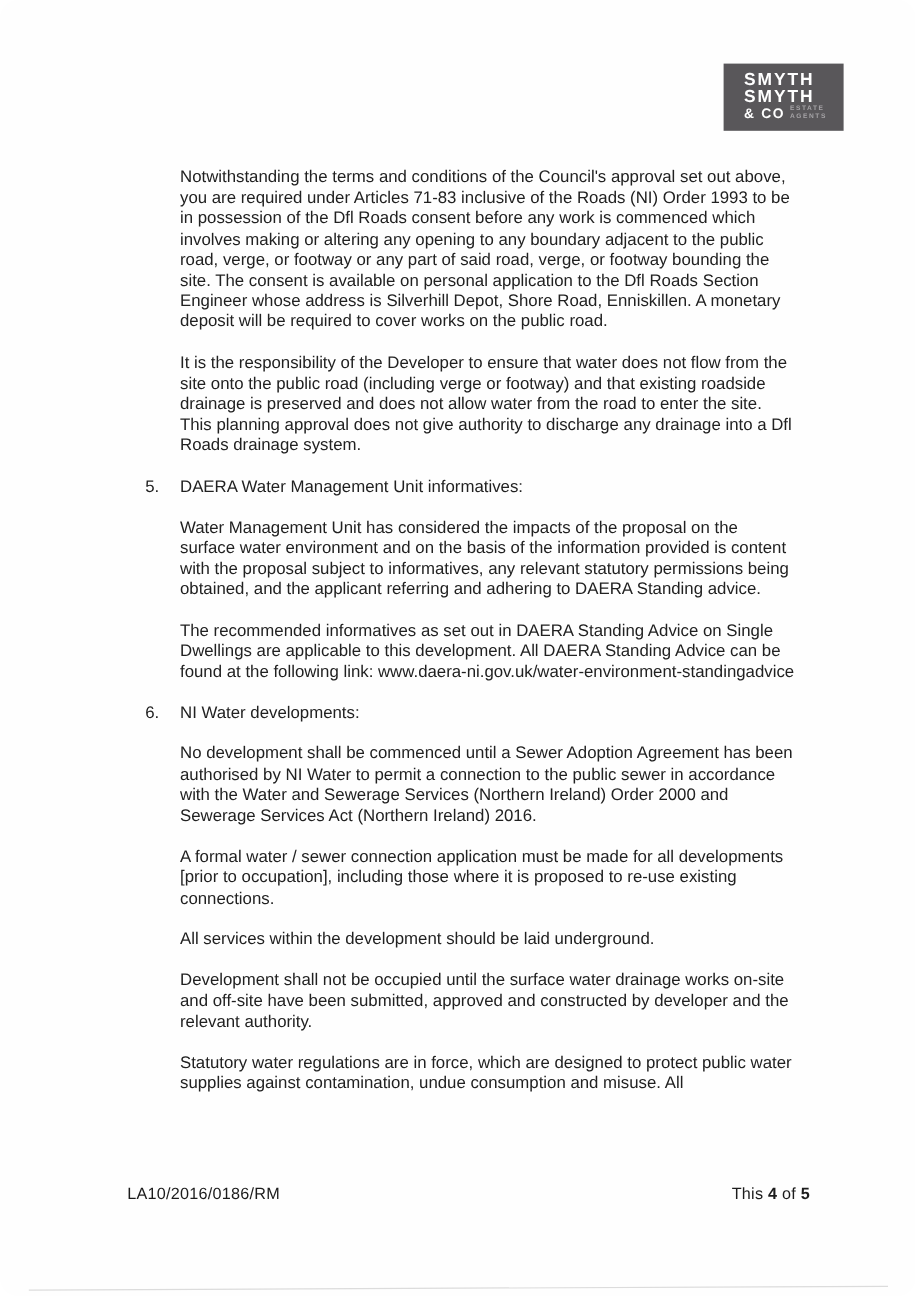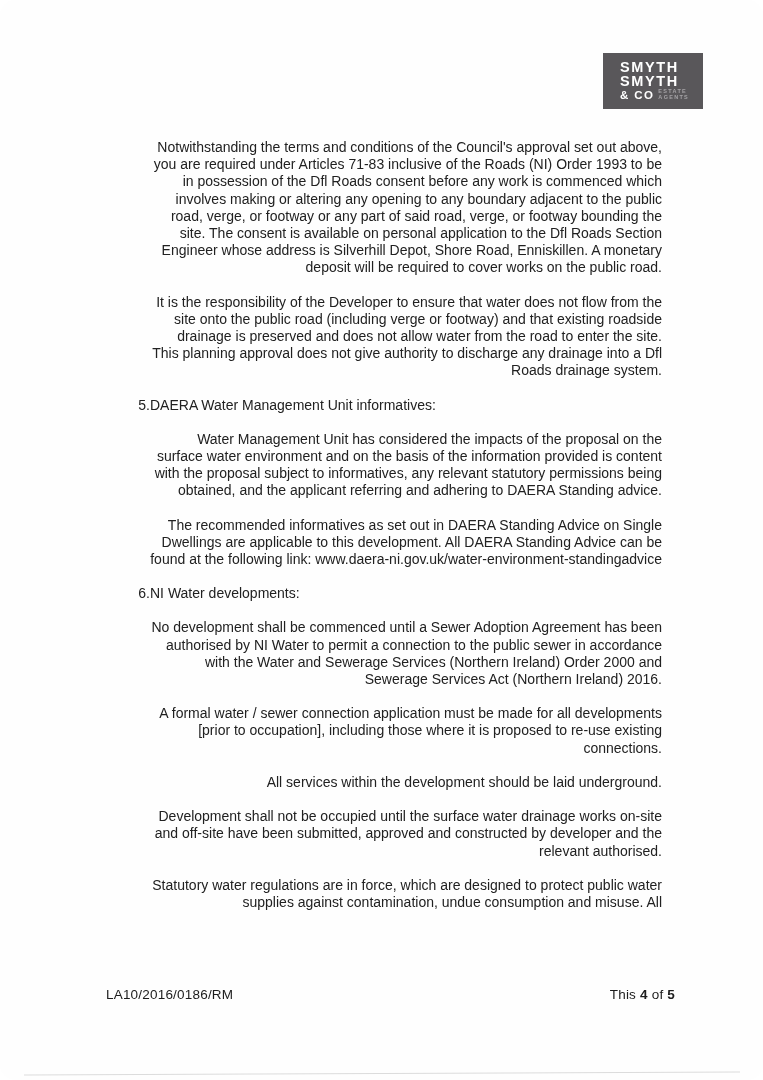--- a/index.html
+++ b/index.html
@@ -60,21 +60,20 @@
   }
 
   
   .content {
     position: absolute;
     left: 121px;
     top: 139px;
     width: 541px;
     font-size: 14px;
     line-height: 17.2px;
-    text-align: right;
   }
   .block { margin: 0 0 17px 0; }
   .block.para { margin-left: 29px; }
   .block.numbered { display: flex; }
   .block.numbered .num {
     width: 29px;
     flex: 0 0 29px;
   }
   .block .txt { display: block; }
 
@@ -144,21 +143,21 @@
       <div class="block para">
         <span class="txt">No development shall be commenced until a Sewer Adoption Agreement has been authorised by NI Water to permit a connection to the public sewer in accordance with the Water and Sewerage Services (Northern Ireland) Order 2000 and Sewerage Services Act (Northern Ireland) 2016.</span>
       </div>
       <div class="block para">
         <span class="txt">A formal water / sewer connection application must be made for all developments [prior to occupation], including those where it is proposed to re-use existing connections.</span>
       </div>
       <div class="block para">
         <span class="txt">All services within the development should be laid underground.</span>
       </div>
       <div class="block para">
-        <span class="txt">Development shall not be occupied until the surface water drainage works on-site and off-site have been submitted, approved and constructed by developer and the relevant authorised.</span>
+        <span class="txt">Development shall not be occupied until the surface water drainage works on-site and off-site have been submitted, approved and constructed by developer and the relevant authority.</span>
       </div>
       <div class="block para">
         <span class="txt">Statutory water regulations are in force, which are designed to protect public water supplies against contamination, undue consumption and misuse. All</span>
       </div>
     </div>
 
   <div class="footer">
     <span>LA10/2016/0186/RM</span>
     <span><span>This </span><b>4</b><span> of </span><b>5</b></span>
   </div>

